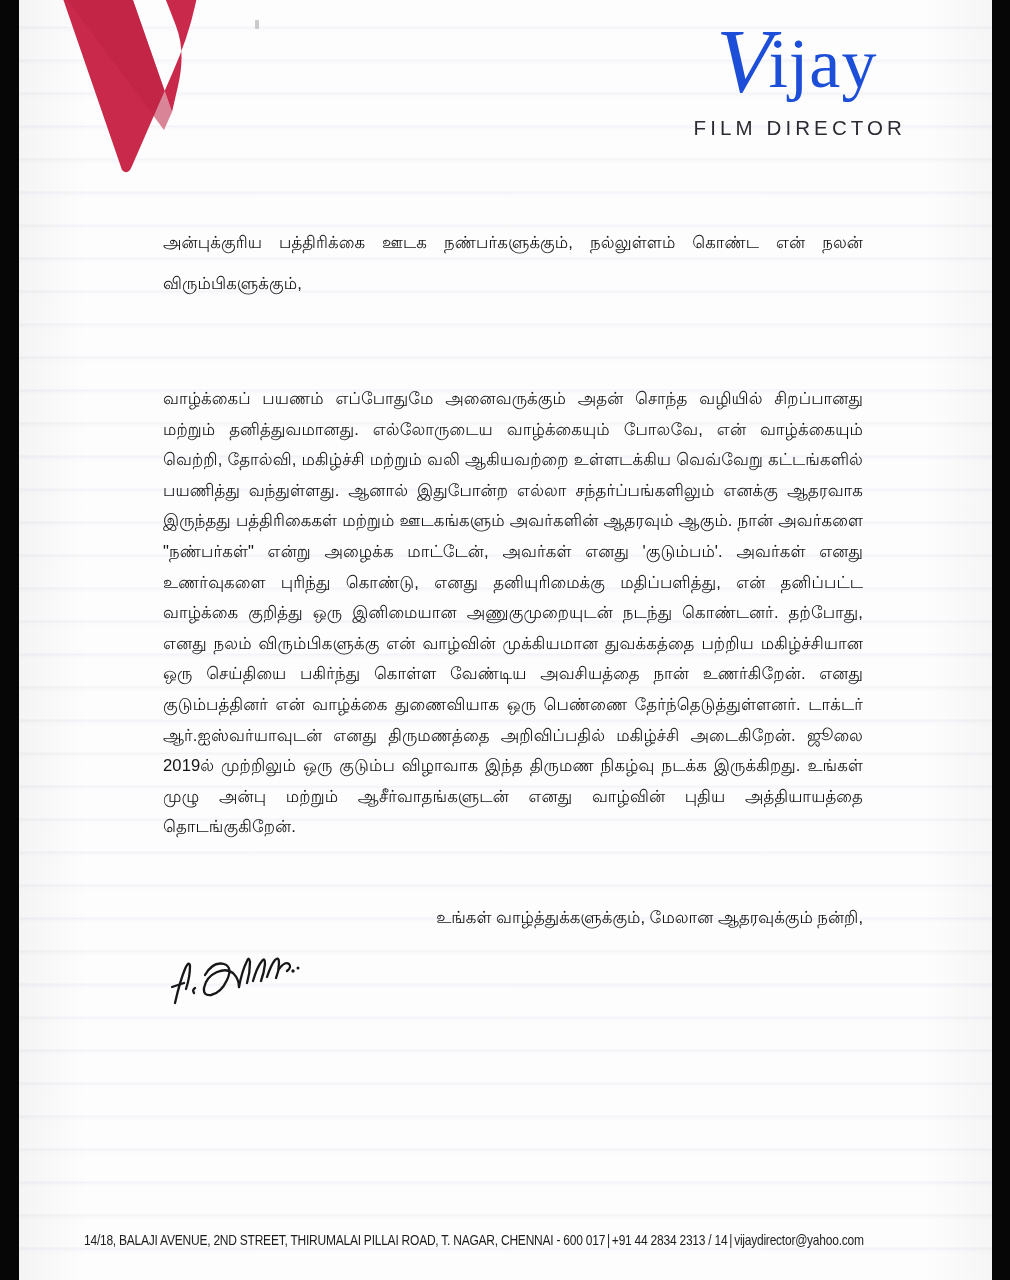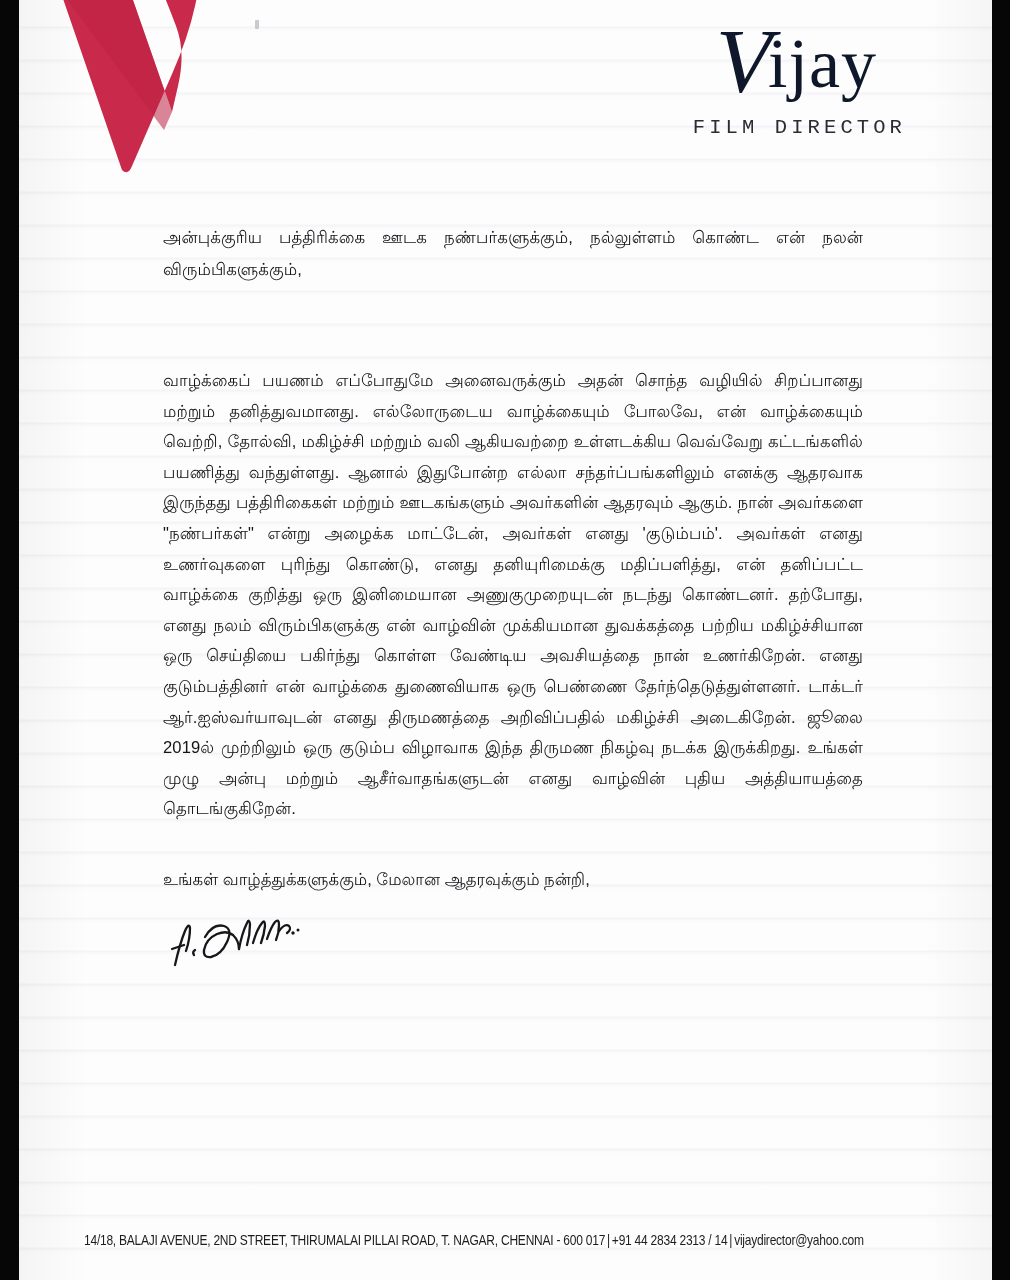--- a/index.html
+++ b/index.html
@@ -83,67 +83,68 @@
     position: absolute;
     right: 86px;
     top: 18px;
     text-align: center;
   }
   .brand-word {
     font-family: "Liberation Serif", "DejaVu Serif", serif;
     font-size: 70px;
     line-height: .95;
     letter-spacing: 1px;
-    color: #0f172a;
+    color: #1d4ed8;
     font-weight: 400;
   }
   .brand-word .cap {
     font-size: 92px;
     font-style: italic;
     letter-spacing: -4px;
     vertical-align: -5px;
   }
   .brand-sub {
-    font-family: Liberation Mono, monospace;
+    font-family: Liberation Sans, sans-serif;
     font-size: 20.5px;
     letter-spacing: 4.1px;
     color: #2b2b33;
     margin-top: 11px;
     margin-left: 6px;
     white-space: nowrap;
   }
 
   
   .letter {
     position: absolute;
     left: 144px;
     top: 222px;
     width: 700px;
     color: #141416;
     font-family: "Liberation Sans", "DejaVu Sans", sans-serif;
   }
   .salutation {
     font-size: 16.6px;
-    line-height: 32px;
+    line-height: 41px;
     text-align: justify;
     text-align-last: left;
     letter-spacing: .1px;
   }
   .para {
     margin-top: 80px;
     font-size: 16.6px;
     line-height: 30.6px;
     text-align: justify;
     text-align-last: left;
     letter-spacing: .1px;
   }
   .closing {
-    margin-top: 40px;
+    margin-top: 60px;
     font-size: 16.6px;
     line-height: 30px;
+    text-align: right;
   }
 
   .signature {
     margin-top: 14px;
     margin-left: 6px;
     width: 150px;
     height: 62px;
   }
   .signature svg { display: block; width: 100%; height: 100%; }
 

